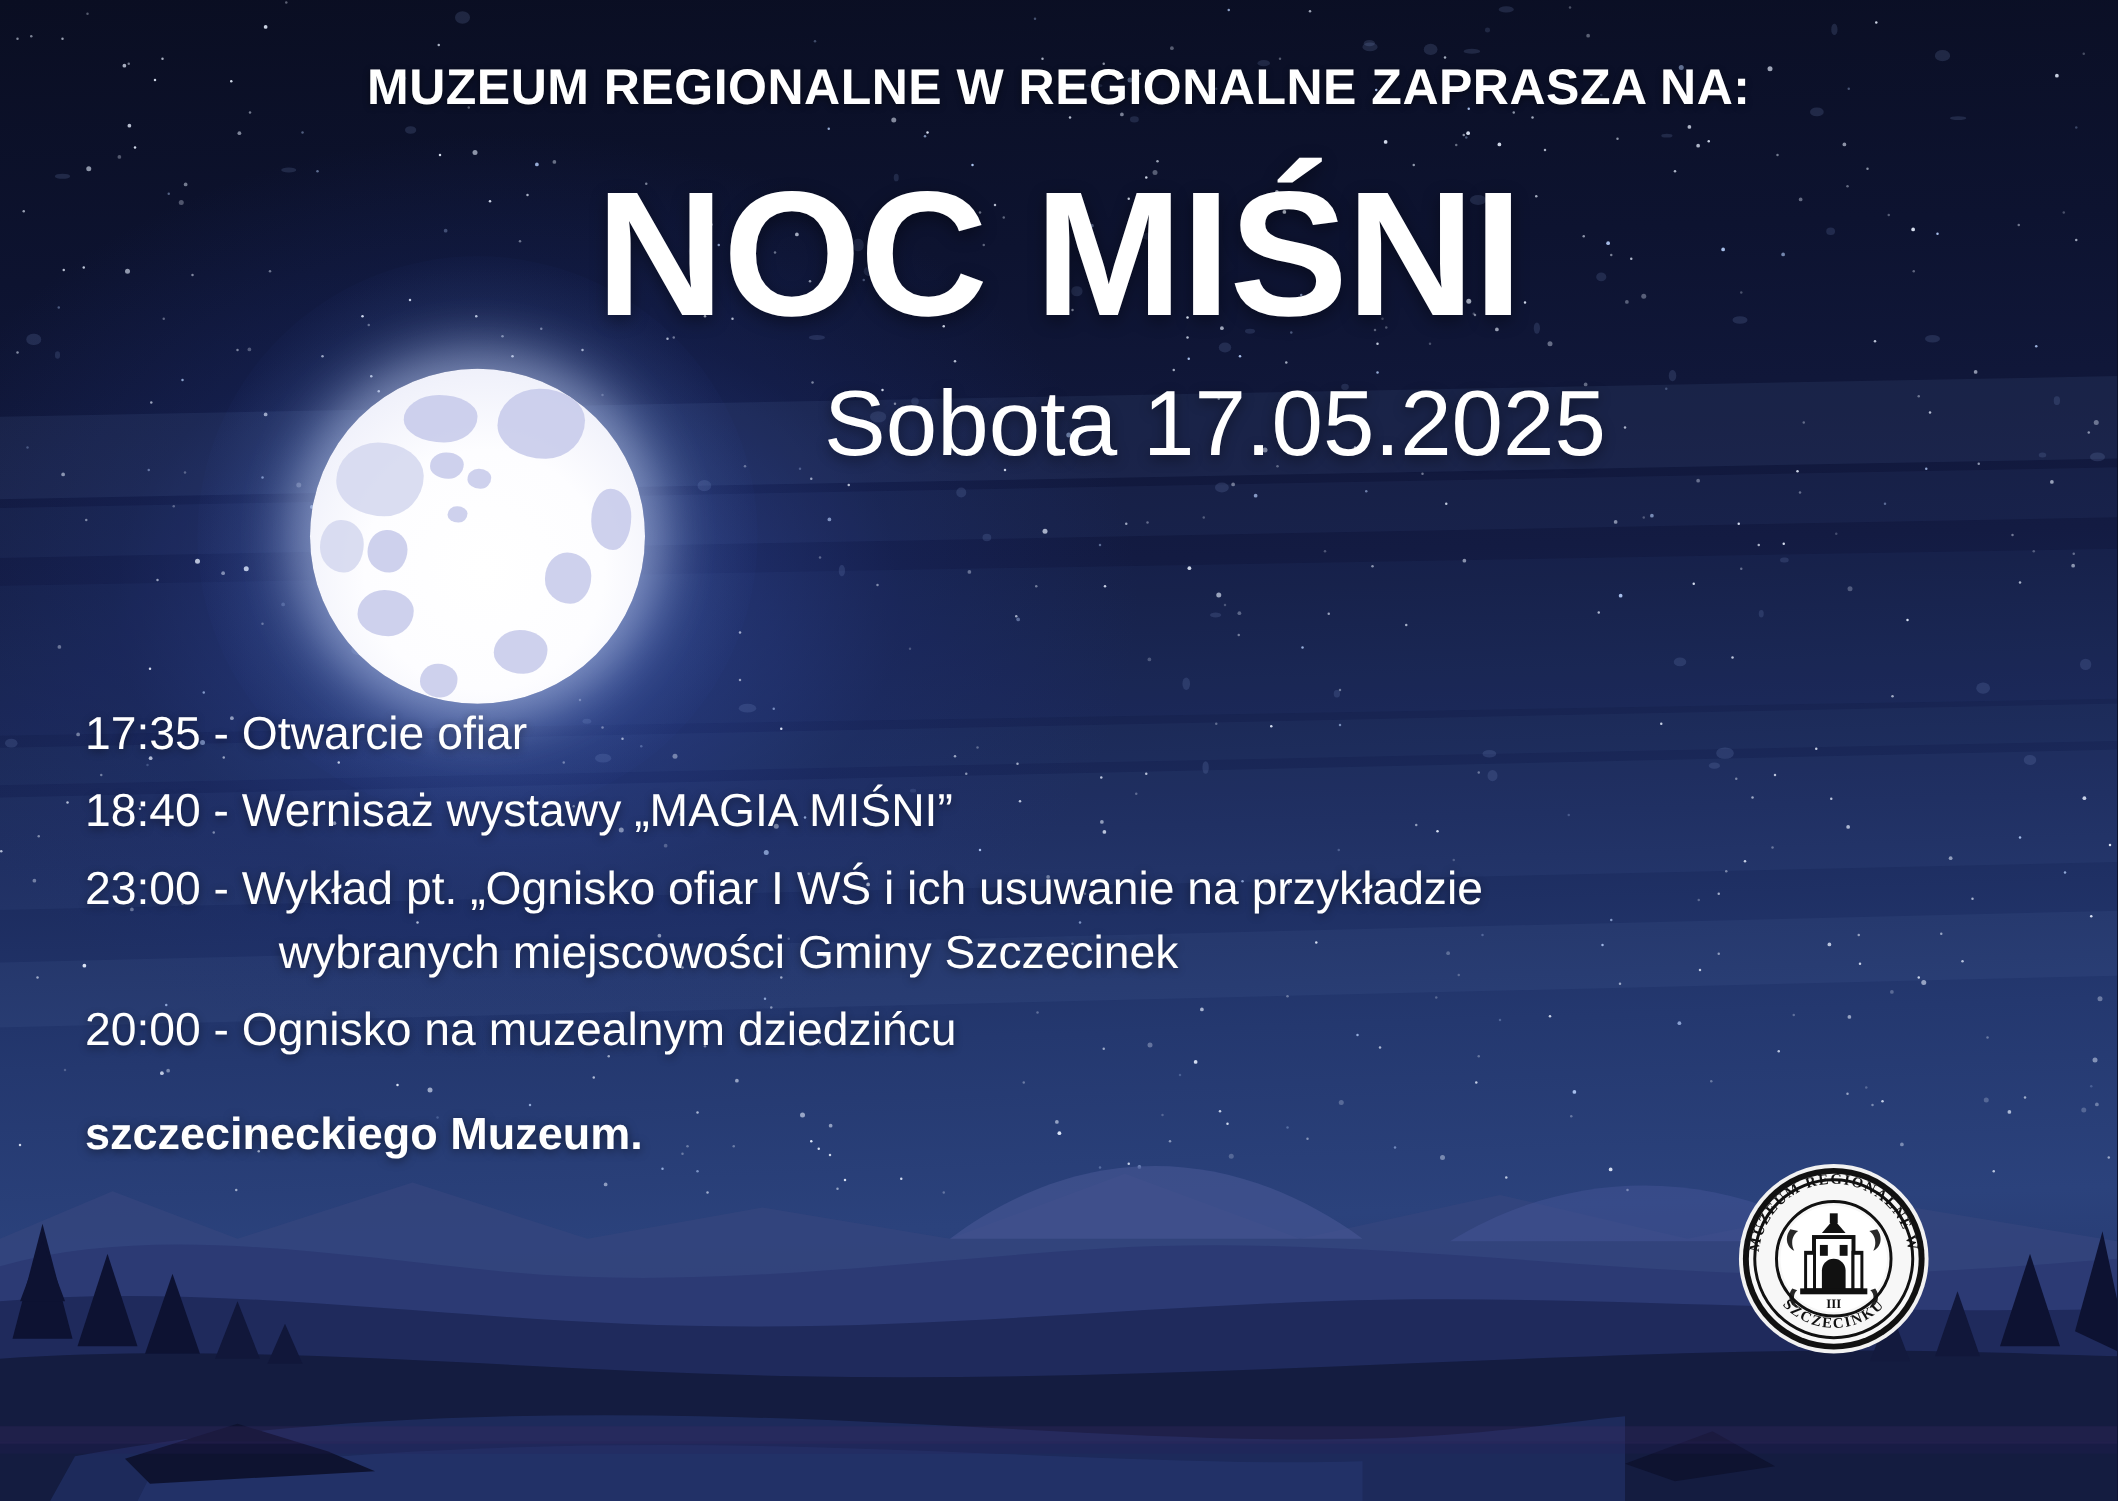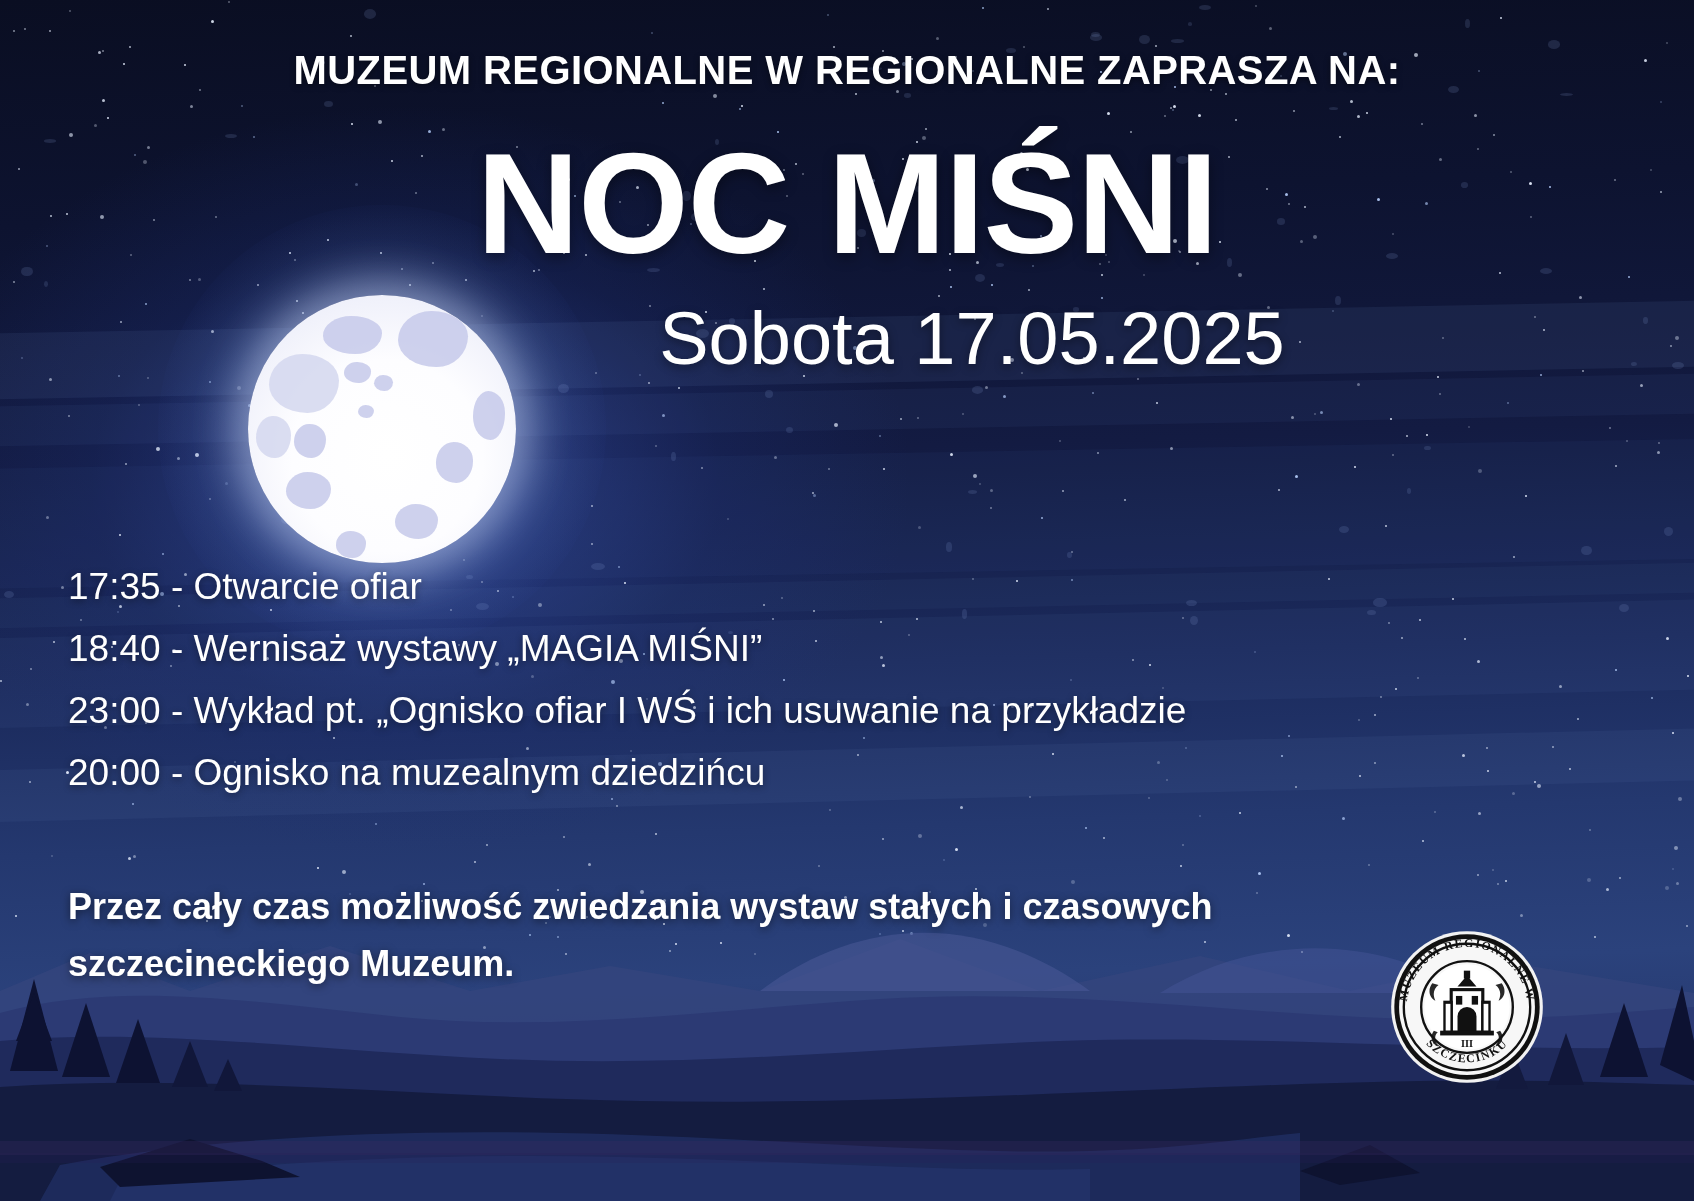--- a/index.html
+++ b/index.html
@@ -845,32 +845,32 @@
     <div class="sched-row">
       <span>18:40</span>
       <span>-</span>
       <span>Wernisaż wystawy „MAGIA MIŚNI”</span>
     </div>
 
     <div class="sched-row wrap2">
       <span>23:00</span>
       <span>-</span>
       <span>Wykład pt. „Ognisko ofiar I WŚ i ich usuwanie na przykładzie</span>
+      <span class="sched-cont">wybranych miejscowości Gminy Szczecinek</span>
     </div>
 
     <div class="sched-row">
       <span>20:00</span>
       <span>-</span>
       <span>Ognisko na muzealnym dziedzińcu</span>
     </div>
 
   </div>
 
   <div class="note">
-    <div>Przez cały czas możliwość zwiedzania wystaw stałych i czasowych</div>
     <div>szczecineckiego Muzeum.</div>
   </div>
 
   <div class="seal">
     <svg viewBox="0 0 200 200">
       <defs>
         <path id="arcTop" d="M 24,100 A 76,76 0 0 1 176,100" fill="none"></path>
         <path id="arcBot" d="M 30,100 A 70,70 0 0 0 170,100" fill="none"></path>
       </defs>
       <circle cx="100" cy="100" r="96" fill="#f2f2f2"></circle>

